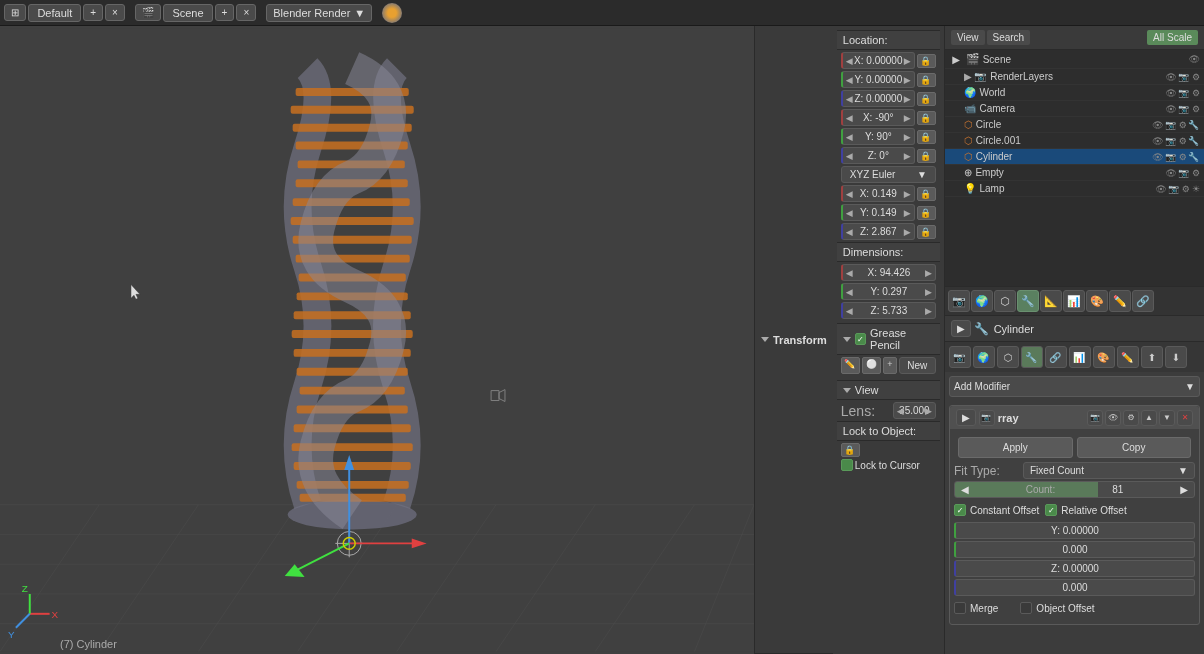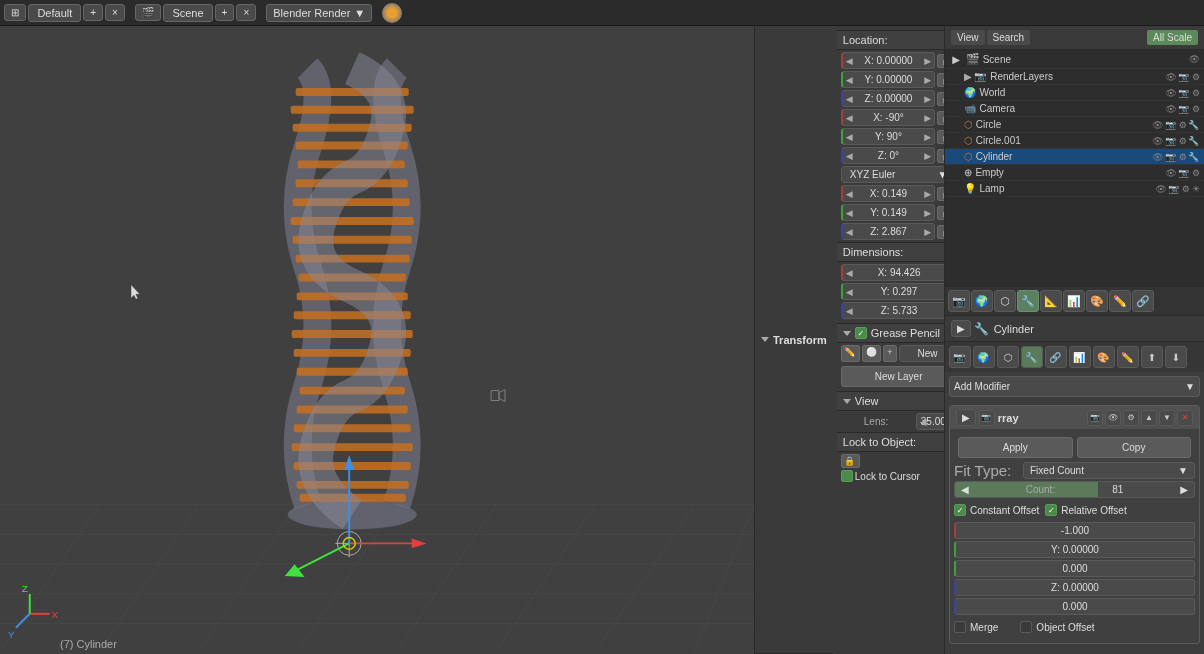--- a/index.html
+++ b/index.html
@@ -56,21 +56,21 @@
     .tree-icons-right { display: flex; gap: 2px; margin-left: auto; align-items: center; }
     .mod-icon-btn { background: #4a4a4a; border: 1px solid #5a5a5a; border-radius: 3px; padding: 2px 5px; cursor: pointer; font-size: 10px; color: #ddd; }
 
     .add-modifier-btn { background: #4a4a4a; border: 1px solid #5a5a5a; border-radius: 3px; padding: 4px; color: #ddd; font-size: 10px; display: flex; align-items: center; justify-content: space-between; cursor: pointer; margin: 4px; }
 
     .modifier-block { border: 1px solid #5a5a5a; border-radius: 3px; margin: 4px; background: #404040; }
     .modifier-header { background: #505050; padding: 3px 6px; display: flex; align-items: center; gap: 3px; border-radius: 3px 3px 0 0; }
     .modifier-body { padding: 4px; }
 
     .mod-row { display: flex; align-items: center; margin: 2px 0; gap: 4px; }
-    .mod-label { color: #aaa; font-size: 15px; width: 65px; }
+    .mod-label { color: #aaa; font-size: 12px; width: 65px; }
     .mod-field { flex: 1; background: #4a4a4a; border: 1px solid #5a5a5a; border-radius: 3px; padding: 2px 6px; color: #ddd; font-size: 10px; }
     .mod-dropdown { display: flex; align-items: flex-end; justify-content: space-between; cursor: pointer; }
     .mod-slider { background: linear-gradient(to right, #5a7a5a 60%, #4a4a4a 60%); }
 
     .btn-row { display: flex; gap: 4px; margin: 4px; }
     .btn-full { flex: 1; background: #5a5a5a; border: 1px solid #6a6a6a; border-radius: 3px; padding: 4px 8px; color: #ddd; font-size: 10px; cursor: pointer; text-align: center; }
 
     .checkbox-row { display: flex; align-items: center; gap: 4px; margin: 3px 0; }
     .cb { width: 12px; height: 12px; background: #4a8a4a; border: 1px solid #5a9a5a; border-radius: 2px; display: inline-flex; align-items: center; justify-content: center; font-size: 8px; color: #fff; cursor: pointer; }
     .cb-label { font-size: 10px; color: #ddd; }
@@ -339,30 +339,27 @@
         <span>Grease Pencil</span>
       </div>
       <div style="display:flex;gap:2px;padding:2px 4px;">
         <div class="field-icon">✏️</div>
         <div class="field-icon">⚪</div>
         <div class="field-icon">+</div>
         <div class="num-field" style="flex:1;">
           <span>New</span>
         </div>
       </div>
-      <div class="field-row">
-        <div class="btn-full">New Layer</div>
-      </div>
 
       <div class="section-title" style="margin-top:4px;">
         <span class="triangle-down"></span>
         <span>View</span>
       </div>
       <div class="field-row">
-        <span style="font-size:10px;color:#aaa;width:50px;margin-left:23px;">Lens:</span>
+        <span style="font-size:14px;color:#aaa;width:50px;">Lens:</span>
         <div class="num-field" style="flex:1;">
           <span class="arrow-l">◀</span>
           <span>35.000</span>
           <span class="arrow-r">▶</span>
         </div>
       </div>
       <div class="section-title">
         <span>Lock to Object:</span>
       </div>
       <div class="field-row">
@@ -560,25 +557,20 @@
             <div class="cb">✓</div>
             <span class="cb-label">Constant Offset</span>
           </div>
           <div class="checkbox-row">
             <div class="cb">✓</div>
             <span class="cb-label">Relative Offset</span>
           </div>
         </div>
 
 
-        <div class="xyz-row">
-          <div class="xyz-field" style="border-left:2px solid #a04040;">
-            <span>-1.000</span>
-          </div>
-        </div>
 
         <div class="xyz-row">
           <div class="xyz-field green-tint">
             <span>Y: 0.00000</span>
           </div>
         </div>
         <div class="xyz-row">
           <div class="xyz-field" style="border-left:2px solid #40a040;">
             <span>0.000</span>
           </div>

